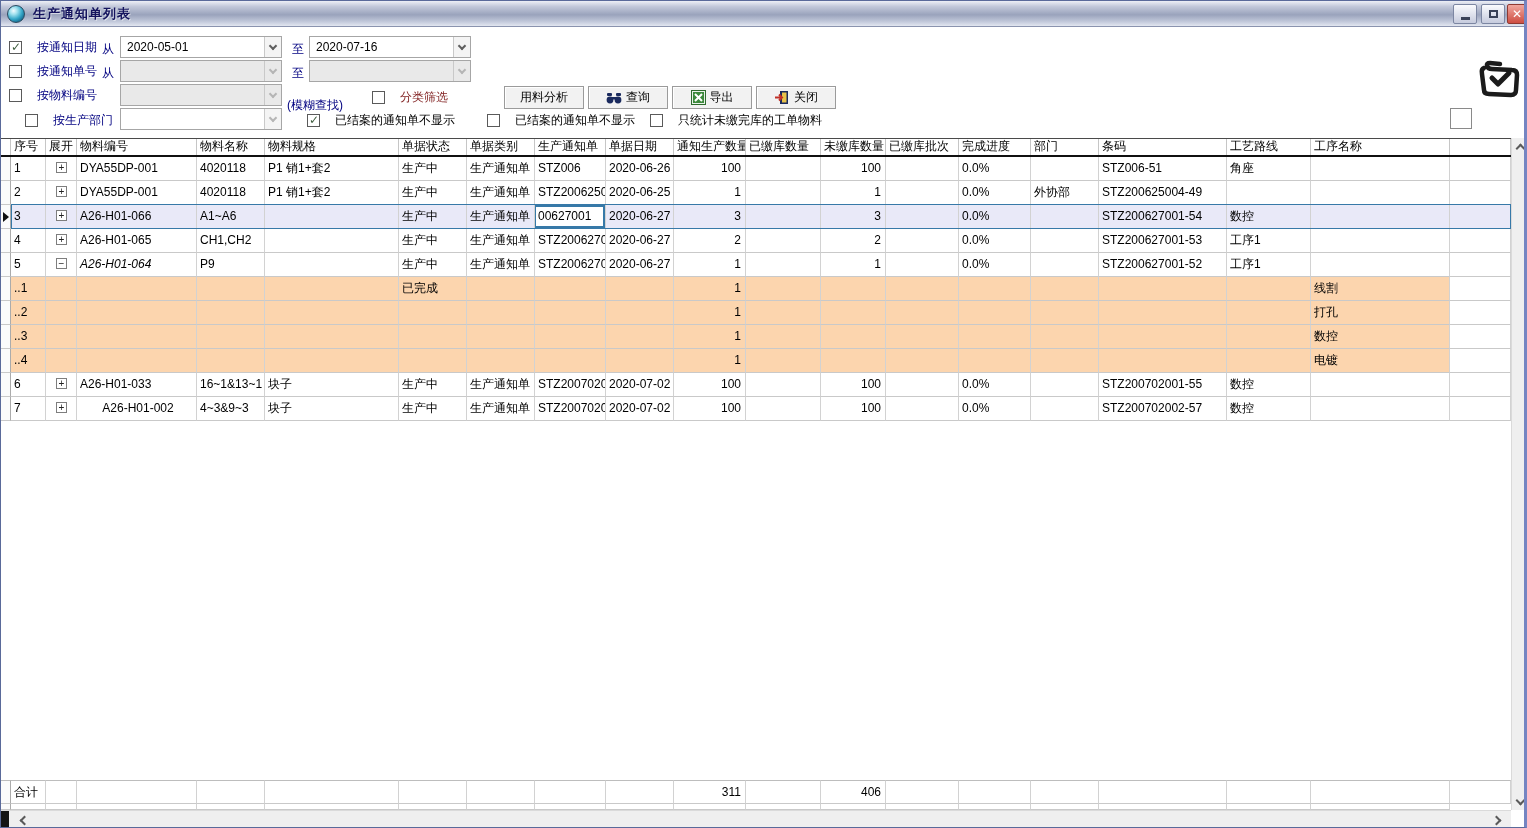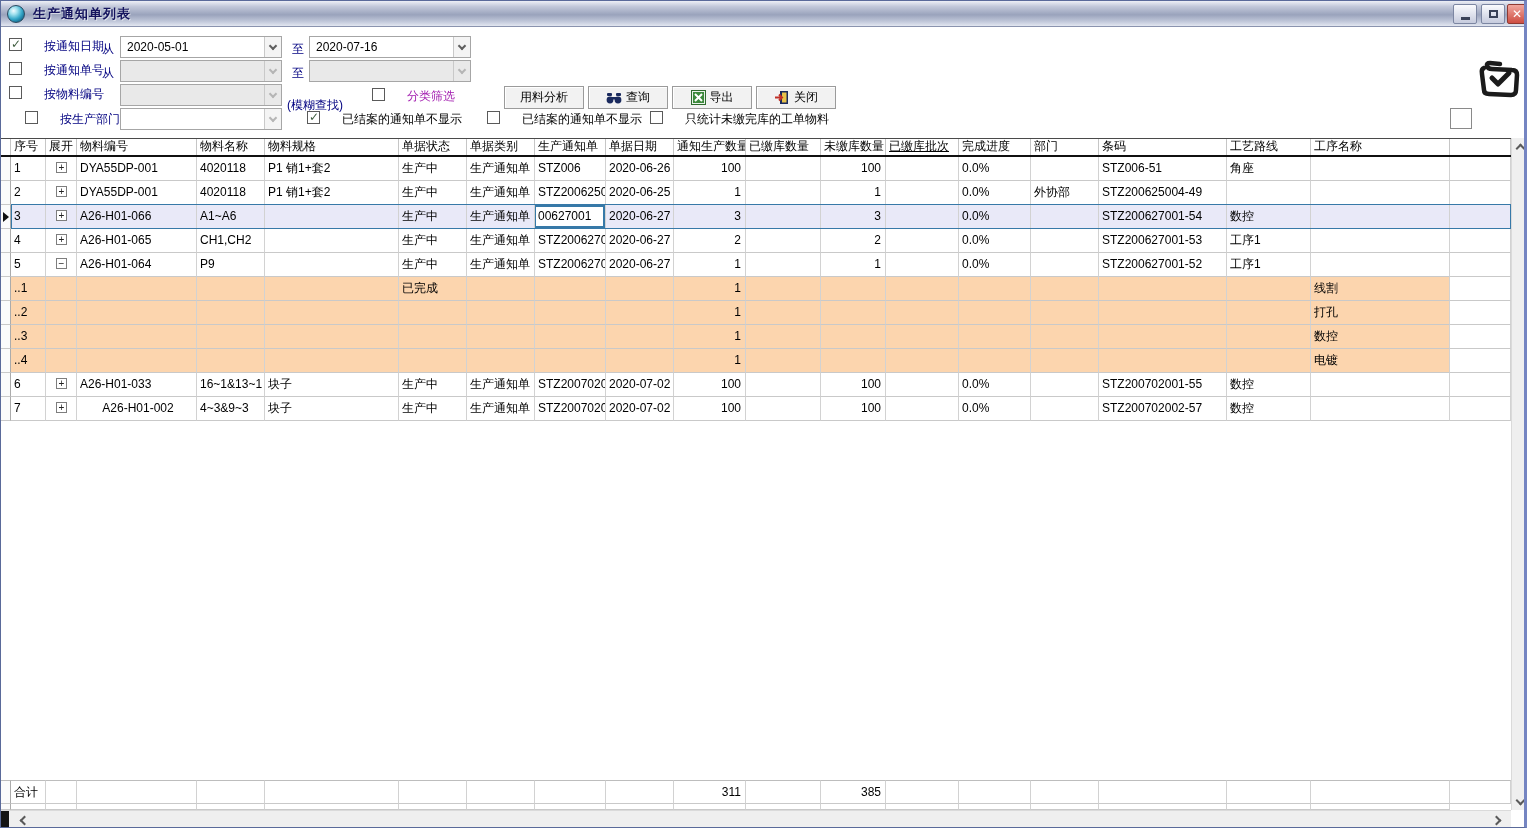--- a/index.html
+++ b/index.html
@@ -21,21 +21,21 @@
   .winbtn{position:absolute;top:3px;height:20px;border-radius:2px;border:1px solid #7C86A2;
     background:linear-gradient(180deg,#FAFBFE,#C6CBDD);display:flex;align-items:center;justify-content:center;}
   .winbtn .glyph{color:#3A4258;font-weight:bold;font-size:11px;line-height:1;}
   .btn-min{left:1452px;width:24px;}
   .btn-max{left:1480px;width:24px;}
   .btn-close{left:1506px;width:20px;background:linear-gradient(180deg,#F0A79E,#CE4E42);border-color:#8F3A32;}
   .btn-close .glyph{color:#FFF;font-size:12px;}
   .minbar{width:9px;height:3px;background:#3A4258;margin-top:9px;}
   .maxbox{width:9px;height:8px;border:2px solid #3A4258;}
   
-  .fitem{position:absolute;display:flex;align-items:flex-start;gap:22px;height:18px;}
+  .fitem{position:absolute;display:flex;align-items:center;gap:15px;height:18px;}
   .flabel{color:#000080;white-space:nowrap;}
   .cb{width:13px;height:13px;background:#FFF;border:1px solid #5A5A5A;position:relative;flex:none;}
   .cb.on::after{content:"✓";position:absolute;left:1px;top:-2px;font-size:12px;font-weight:bold;color:#3E5C3E;}
   .combo{position:absolute;height:22px;border:1px solid #A6A6A6;background:#FFF;display:flex;}
   .combo .cval{flex:1;line-height:20px;padding-left:6px;overflow:hidden;white-space:nowrap;}
   .combo .carrow{width:17px;border-left:1px solid #C9C9C9;background:#F4F4F4;display:flex;align-items:center;justify-content:center;}
   .chev{width:6px;height:6px;border:solid #5F5F5F;border-width:0 2px 2px 0;transform:rotate(45deg);margin-top:-3px;}
   .combo.disabled{background:#E9E9E9;}
   .combo.disabled .carrow{background:#E9E9E9;}
   .combo.disabled .chev{border-color:#B5B5B5;}
@@ -146,21 +146,21 @@
   </div>
   <div class="combo disabled" style="left:119px;top:83px;width:162px">
     <span class="cval"></span>
     <span class="carrow">
         <span class="chev"></span>
       </span>
   </div>
   <span class="hinttext" style="left:286px;top:96px">(模糊查找)</span>
   <div class="fitem" style="left:371px;top:87px">
     <span class="cb"></span>
-    <span class="flabel" style="color:#a21caf">分类筛选</span>
+    <span class="flabel" style="color:#7f1d1d">分类筛选</span>
   </div>
 
   <div class="fitem" style="left:24px;top:110px">
     <span class="cb"></span>
     <span class="flabel">按生产部门</span>
   </div>
   <div class="combo" style="left:119px;top:107px;width:162px">
     <span class="cval"></span>
     <span class="carrow">
         <span class="chev" style="border-color:#B5B5B5"></span>
@@ -223,21 +223,21 @@
       <div class="hcell" style="width: 120px;">物料编号</div>
       <div class="hcell" style="width: 68px;">物料名称</div>
       <div class="hcell" style="width: 134px;">物料规格</div>
       <div class="hcell" style="width: 68px;">单据状态</div>
       <div class="hcell" style="width: 68px;">单据类别</div>
       <div class="hcell" style="width: 71px;">生产通知单</div>
       <div class="hcell" style="width: 68px;">单据日期</div>
       <div class="hcell" style="width: 72px;">通知生产数量</div>
       <div class="hcell" style="width: 75px;">已缴库数量</div>
       <div class="hcell" style="width: 65px;">未缴库数量</div>
-      <div class="hcell" style="width: 73px; text-decoration: underline;">已缴库批次</div>
+      <div class="hcell" style="width: 73px;">已缴库批次</div>
       <div class="hcell" style="width: 72px;">完成进度</div>
       <div class="hcell" style="width: 68px;">部门</div>
       <div class="hcell" style="width: 128px;">条码</div>
       <div class="hcell" style="width: 84px;">工艺路线</div>
       <div class="hcell" style="width: 139px;">工序名称</div>
       <div class="hcell" style="width: 61px;"></div>
     </div>
   <div class="grid-body" id="gridBody">
       <div class="grow">
         <div class="cell ind" style="width: 10px;"></div>
@@ -328,21 +328,21 @@
         <div class="cell" style="width: 68px;"></div>
         <div class="cell" style="width: 128px;">STZ200627001-53</div>
         <div class="cell" style="width: 84px;">工序1</div>
         <div class="cell" style="width: 139px;"></div>
         <div class="cell" style="width: 61px;"></div>
       </div>
       <div class="grow">
         <div class="cell ind" style="width: 10px;"></div>
         <div class="cell" style="width: 35px;">5</div>
         <div class="cell" style="width: 31px;"><span class="expbox">−</span></div>
-        <div class="cell" style="width: 120px;">A26-H01-064</div>
+        <div class="cell" style="width: 120px; font-style: italic;">A26-H01-064</div>
         <div class="cell" style="width: 68px;">P9</div>
         <div class="cell" style="width: 134px;"></div>
         <div class="cell" style="width: 68px;">生产中</div>
         <div class="cell" style="width: 68px;">生产通知单</div>
         <div class="cell" style="width: 71px;">STZ200627001</div>
         <div class="cell" style="width: 68px;">2020-06-27</div>
         <div class="cell num" style="width: 72px;">1</div>
         <div class="cell num" style="width: 75px;"></div>
         <div class="cell num" style="width: 65px;">1</div>
         <div class="cell" style="width: 73px;"></div>
@@ -493,21 +493,21 @@
         <div class="cell" style="width: 31px;"></div>
         <div class="cell" style="width: 120px;"></div>
         <div class="cell" style="width: 68px;"></div>
         <div class="cell" style="width: 134px;"></div>
         <div class="cell" style="width: 68px;"></div>
         <div class="cell" style="width: 68px;"></div>
         <div class="cell" style="width: 71px;"></div>
         <div class="cell" style="width: 68px;"></div>
         <div class="cell num" style="width: 72px;">311</div>
         <div class="cell num" style="width: 75px;"></div>
-        <div class="cell num" style="width: 65px;">385</div>
+        <div class="cell num" style="width: 65px;">406</div>
         <div class="cell" style="width: 73px;"></div>
         <div class="cell" style="width: 72px;"></div>
         <div class="cell" style="width: 68px;"></div>
         <div class="cell" style="width: 128px;"></div>
         <div class="cell" style="width: 84px;"></div>
         <div class="cell" style="width: 139px;"></div>
         <div class="cell" style="width: 61px;"></div>
       </div>
     </div>
   <div class="grid-partial" id="gridPartial">

